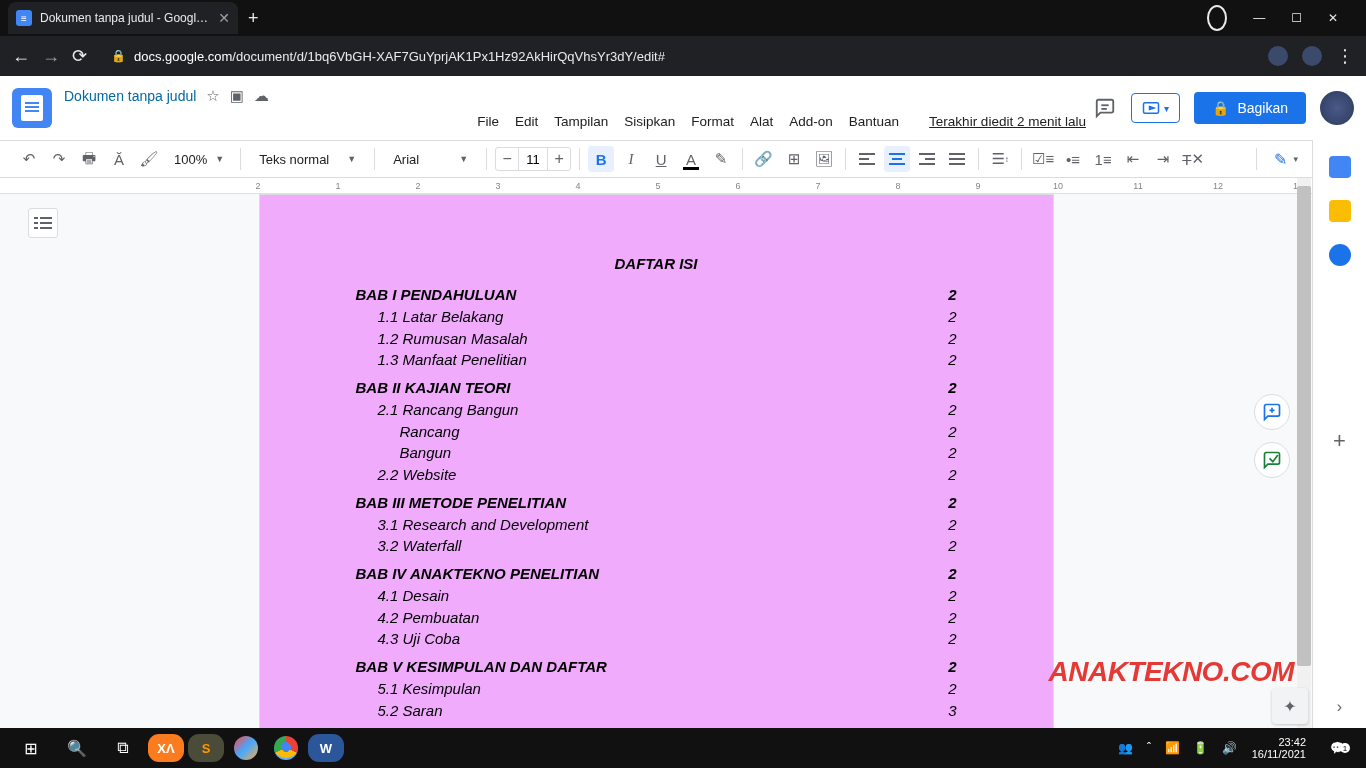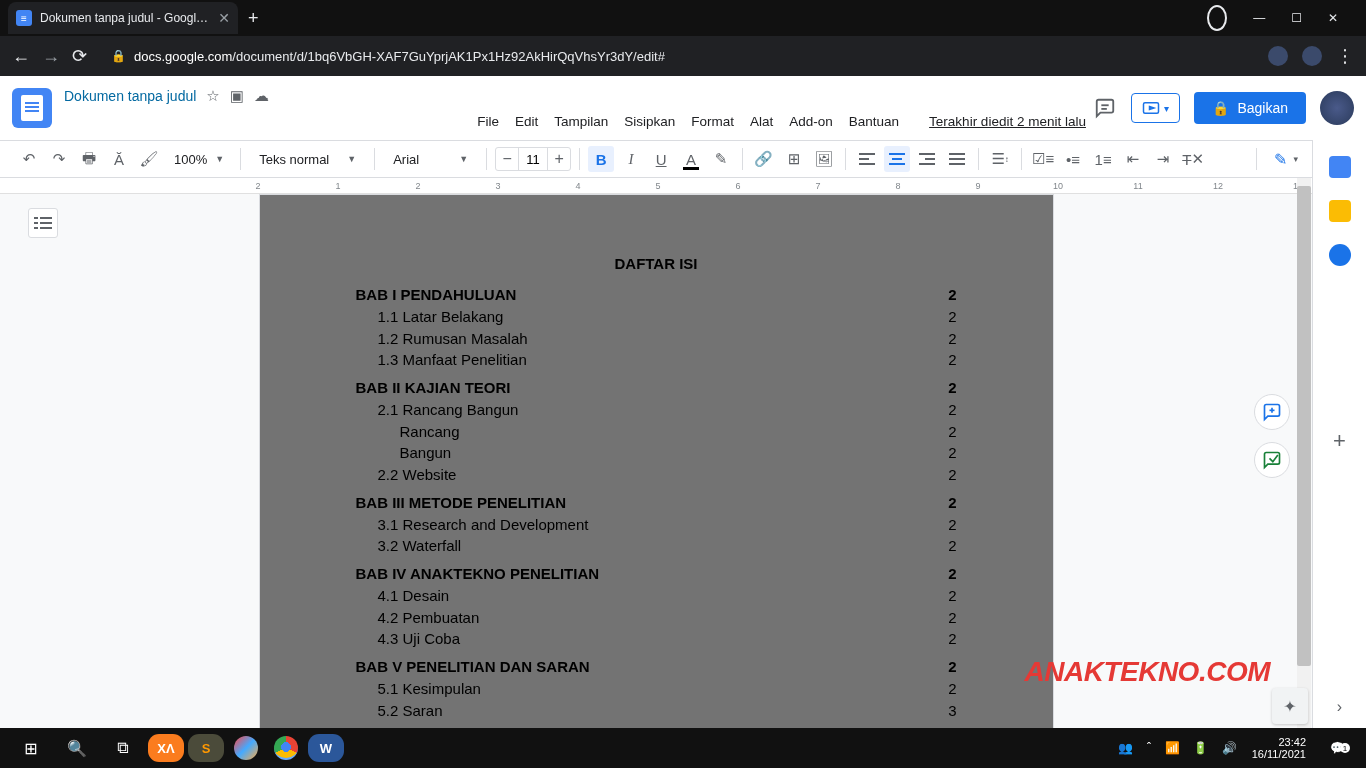--- a/index.html
+++ b/index.html
@@ -68,21 +68,21 @@
 .edit-mode { display:flex; align-items:center; gap:6px; border:1px solid transparent; padding:4px 8px; border-radius:3px; cursor:pointer; }
 .pen-icon { color:#1a73e8; font-size:16px; }
 
 
 .canvas-area { position:absolute; top:178px; left:0; right:54px; bottom:40px; background:#f8f9fa; overflow:hidden; }
 .ruler { height:16px; background:#fff; border-bottom:1px solid #e0e0e0; position:relative; font-size:9px; color:#80868b; display:flex; align-items:center; padding-left:248px; }
 .ruler-marks { display:flex; gap:20px; }
 .ruler-marks span { width:20px; text-align:center; }
 .page-container { display:flex; justify-content:center; padding-top:0; height:100%; position:relative; }
 .outline-btn { position:absolute; left:28px; top:30px; width:30px; height:30px; border:1px solid #dadce0; border-radius:3px; display:flex; align-items:center; justify-content:center; color:#5f6368; cursor:pointer; background:#fff; }
-.page { width:795px; background:#737373; border:1px solid #dadce0; padding:60px 96px 20px 96px; position:relative; }
+.page { width:795px; background:#f0abfc; border:1px solid #dadce0; padding:60px 96px 20px 96px; position:relative;font-style:italic; }
 .toc-title { text-align:center; font-size:15px; font-weight:bold; margin-bottom:12px; }
 .toc-row { display:flex; justify-content:space-between; font-size:15px; line-height:1.45; }
 .toc-row.h1 { font-weight:bold; margin-top:6px; }
 .toc-row.h2 { font-weight:normal; padding-left:22px; }
 .toc-row.h3 { font-weight:normal; padding-left:44px; }
 .page-num { font-weight:inherit; }
 .toc-row.h2 .page-num, .toc-row.h3 .page-num { font-weight:normal; }
 .toc-row.h1 .page-num { font-weight:bold; }
 
 
@@ -98,21 +98,21 @@
 .rp-tasks { background:#1a73e8; border-radius:50%; }
 .rp-plus { color:#5f6368; font-size:22px; cursor:pointer; margin-top:140px; }
 .rp-chevron { position:absolute; bottom:12px; color:#5f6368; cursor:pointer; }
 
 
 .scroll-track { position:absolute; right:55px; top:178px; bottom:40px; width:14px; background:#f1f1f1; }
 .scroll-thumb { background:#c1c1c1; width:100%; height:480px; position:absolute; top:8px; border-radius:2px; }
 .explore-btn { position:absolute; right:58px; bottom:44px; width:36px; height:36px; background:#f1f3f4; border-radius:4px; display:flex; align-items:center; justify-content:center; cursor:pointer; color:#5f6368; box-shadow:0 1px 3px rgba(0,0,0,0.2); }
 
 
-.watermark { position:absolute; right:96px; bottom:80px; font-size:28px; font-weight:900; color:#e53935; font-style:italic; letter-spacing:-0.5px; }
+.watermark { position:absolute; right:72px; bottom:80px; font-size:28px; font-weight:900; color:#e53935; font-style:italic; letter-spacing:-0.5px; }
 
 
 .taskbar { position:absolute; bottom:0; left:0; right:0; height:40px; background:#111; display:flex; align-items:center; padding:0 10px; gap:4px; }
 .tb-item { width:42px; height:32px; display:flex; align-items:center; justify-content:center; color:#fff; cursor:pointer; font-size:16px; }
 .tb-app { width:36px; height:28px; border-radius:11px; display:flex; align-items:center; justify-content:center; font-size:13px; font-weight:bold; cursor:pointer; }
 .app-xampp { background:#fb7c1e; color:#fff; }
 .app-sublime { background:#4b4b3a; color:#ff9800; }
 .app-paint { background:linear-gradient(135deg,#f44,#4af,#fa4); border-radius:50%; width:24px; height:24px; }
 .app-chrome { background:radial-gradient(circle at 50% 50%, #4285f4 30%, transparent 30%), conic-gradient(#ea4335 0 120deg,#fbbc04 120deg 240deg,#34a853 240deg); border-radius:50%; width:24px; height:24px; border-bottom:2px solid #6af; }
 .app-word { background:#2b579a; color:#fff; }
@@ -393,21 +393,21 @@
           </div>
           <div class="toc-row h2">
             <span>4.2 Pembuatan</span>
             <span class="page-num">2</span>
           </div>
           <div class="toc-row h2">
             <span>4.3 Uji Coba</span>
             <span class="page-num">2</span>
           </div>
           <div class="toc-row h1">
-            <span>BAB V PENELITIAN DAN SARAN</span>
+            <span>BAB V KESIMPULAN DAN DAFTAR</span>
             <span class="page-num">2</span>
           </div>
           <div class="toc-row h2">
             <span>5.1 Kesimpulan</span>
             <span class="page-num">2</span>
           </div>
           <div class="toc-row h2">
             <span>5.2 Saran</span>
             <span class="page-num">3</span>
           </div>

